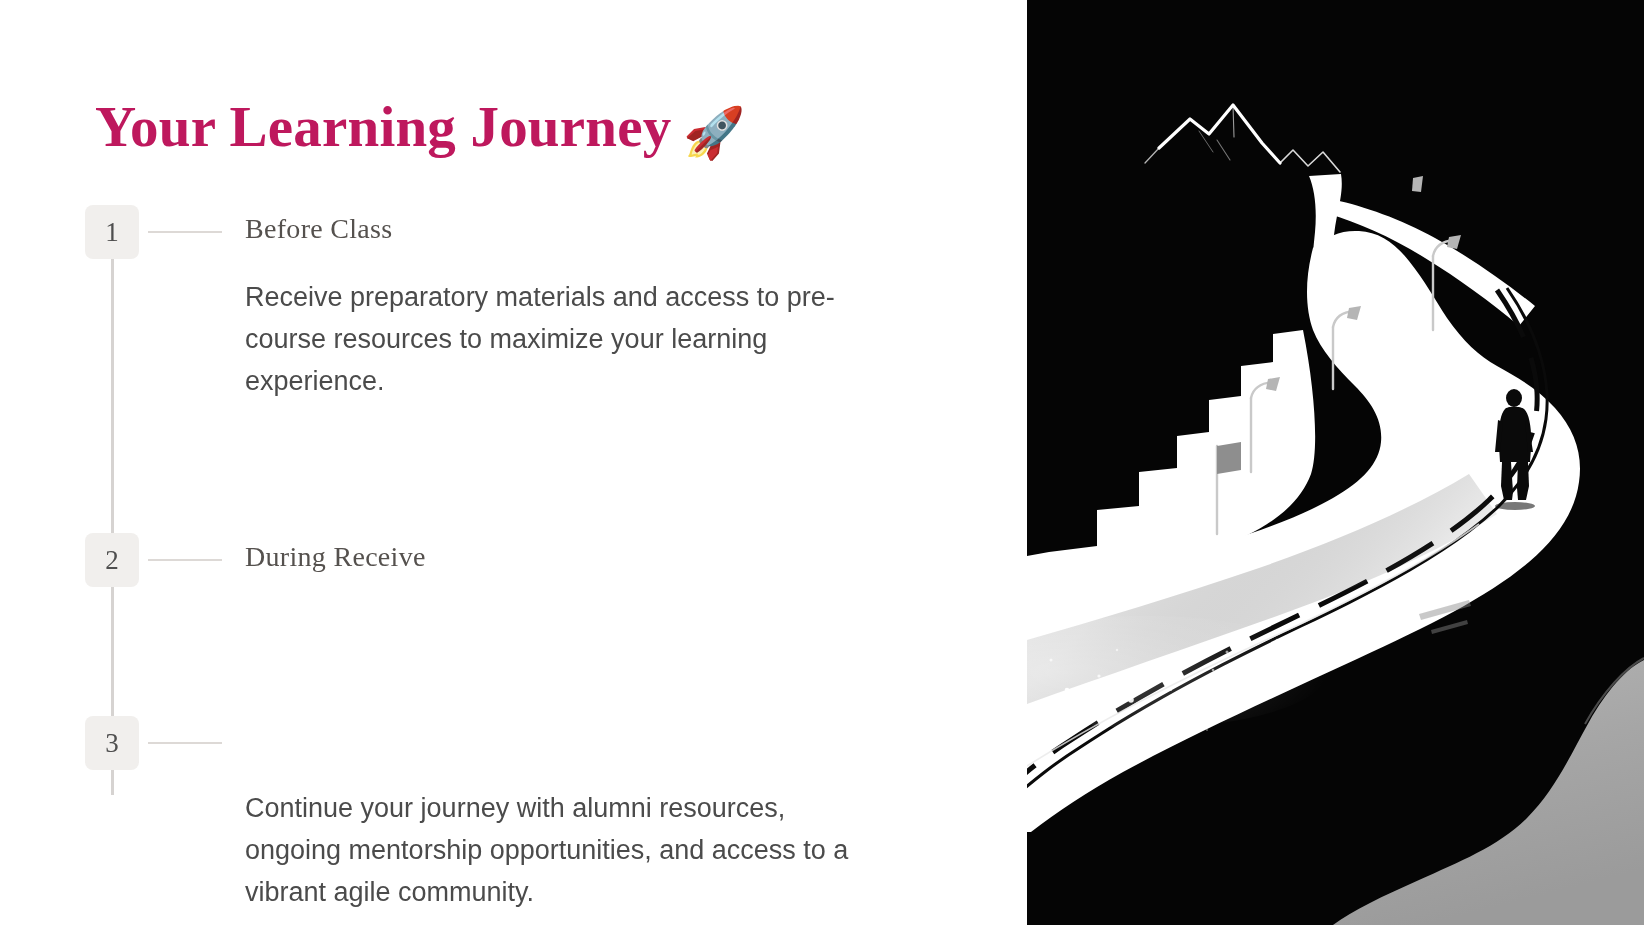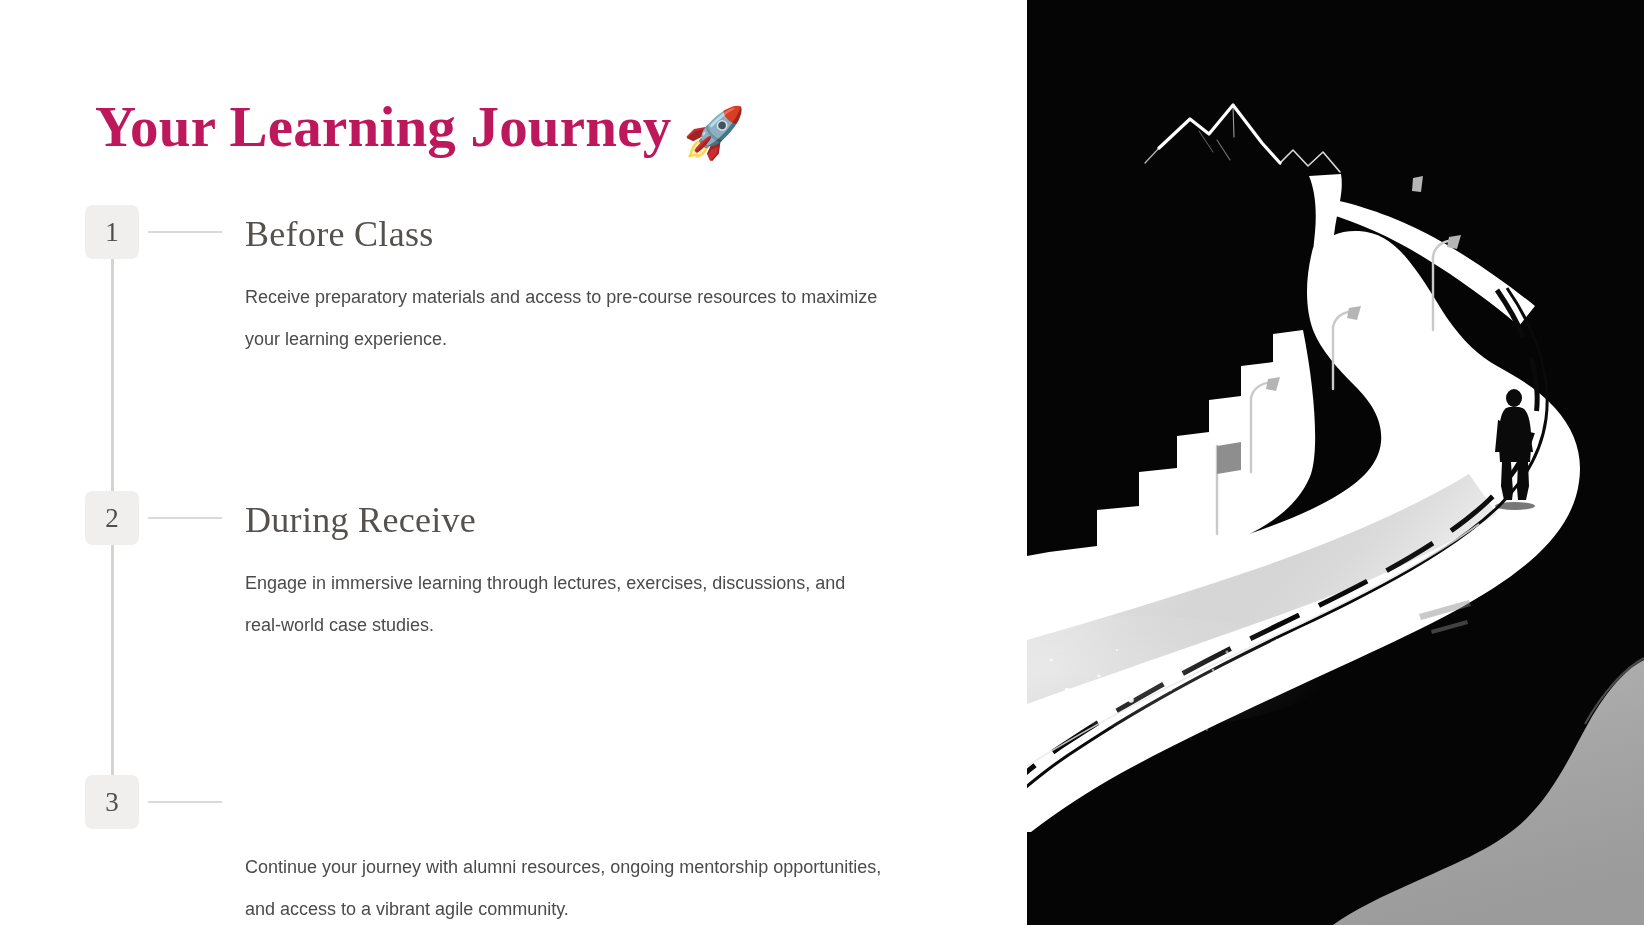--- a/index.html
+++ b/index.html
@@ -104,33 +104,33 @@
     width: 74px;
     height: 2px;
     background: #ddd9d6;
   }
 
   .step-heading {
     position: absolute;
     left: 245px;
     top: 8px;
     font-family: "Liberation Serif", "DejaVu Serif", serif;
-    font-size: 36px;
+    font-size: 28px;
     font-weight: 400;
     color: #55514e;
     letter-spacing: 0.3px;
     white-space: nowrap;
   }
 
   .step-body {
     margin-left: 245px;
     margin-top: 17px;
     width: 640px;
     font-family: "Liberation Sans", sans-serif;
-    font-size: 18px;
+    font-size: 27px;
     font-weight: 400;
     line-height: 42px;
     color: #4b4b4b;
   }
 
   
   .image-panel {
     position: relative;
     width: 617px;
     height: 925px;
@@ -163,21 +163,20 @@
         </div>
         <div class="step-body">Receive preparatory materials and access to pre-course resources to maximize your learning experience.</div>
       </div>
 
       <div class="step step-2">
         <div class="step-head">
           <div class="step-badge">2</div>
           <div class="step-connector"></div>
           <div class="step-heading">During Receive</div>
         </div>
-        <div class="step-body">Engage in immersive learning through lectures, exercises, discussions, and real-world case studies.</div>
       </div>
 
       <div class="step step-3">
         <div class="step-head">
           <div class="step-badge">3</div>
           <div class="step-connector"></div>
         </div>
         <div class="step-body">Continue your journey with alumni resources, ongoing mentorship opportunities, and access to a vibrant agile community.</div>
       </div>
 

